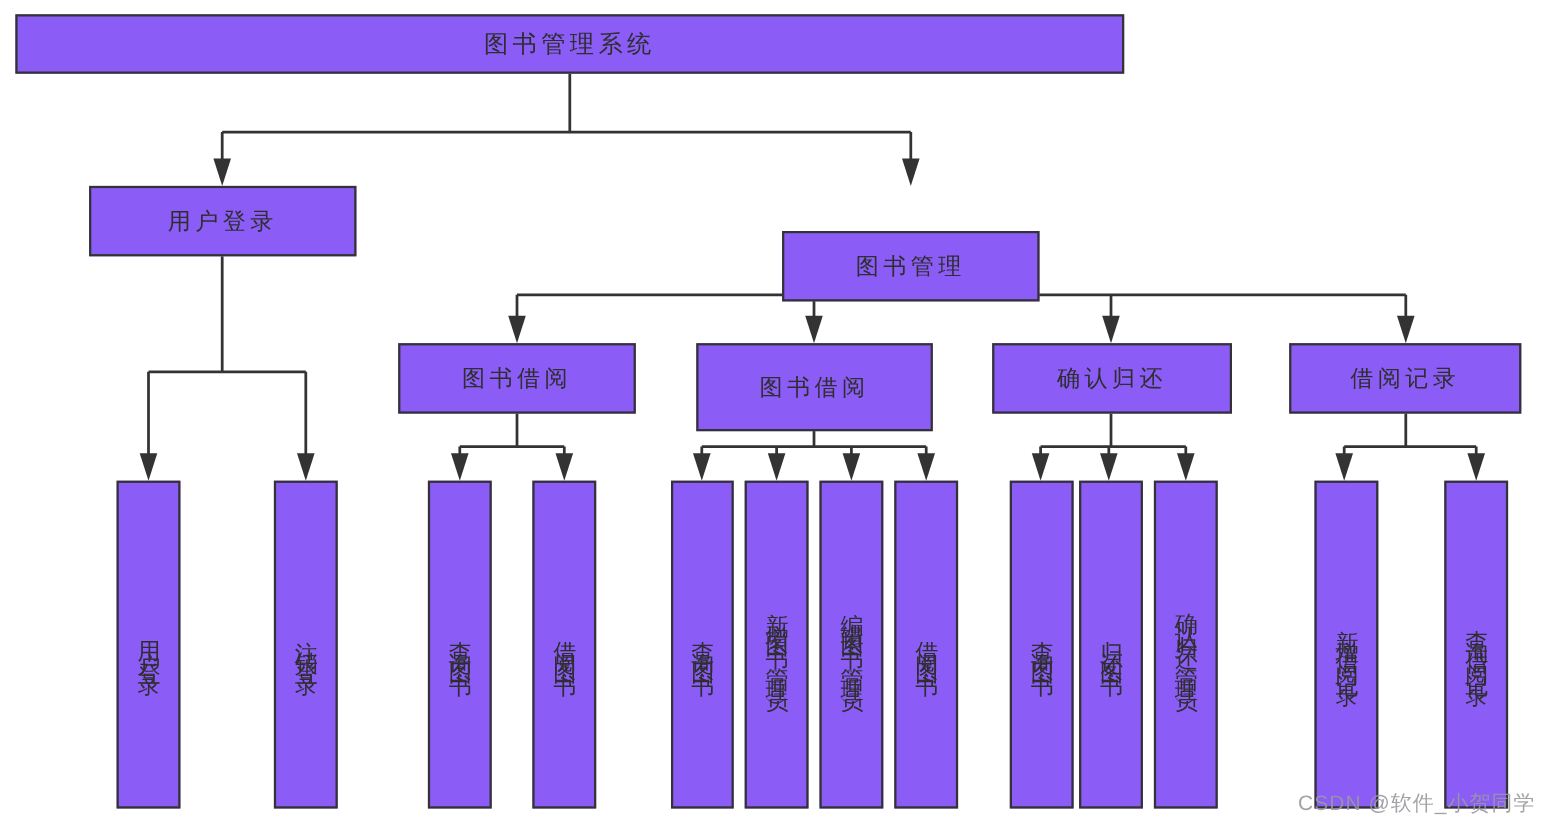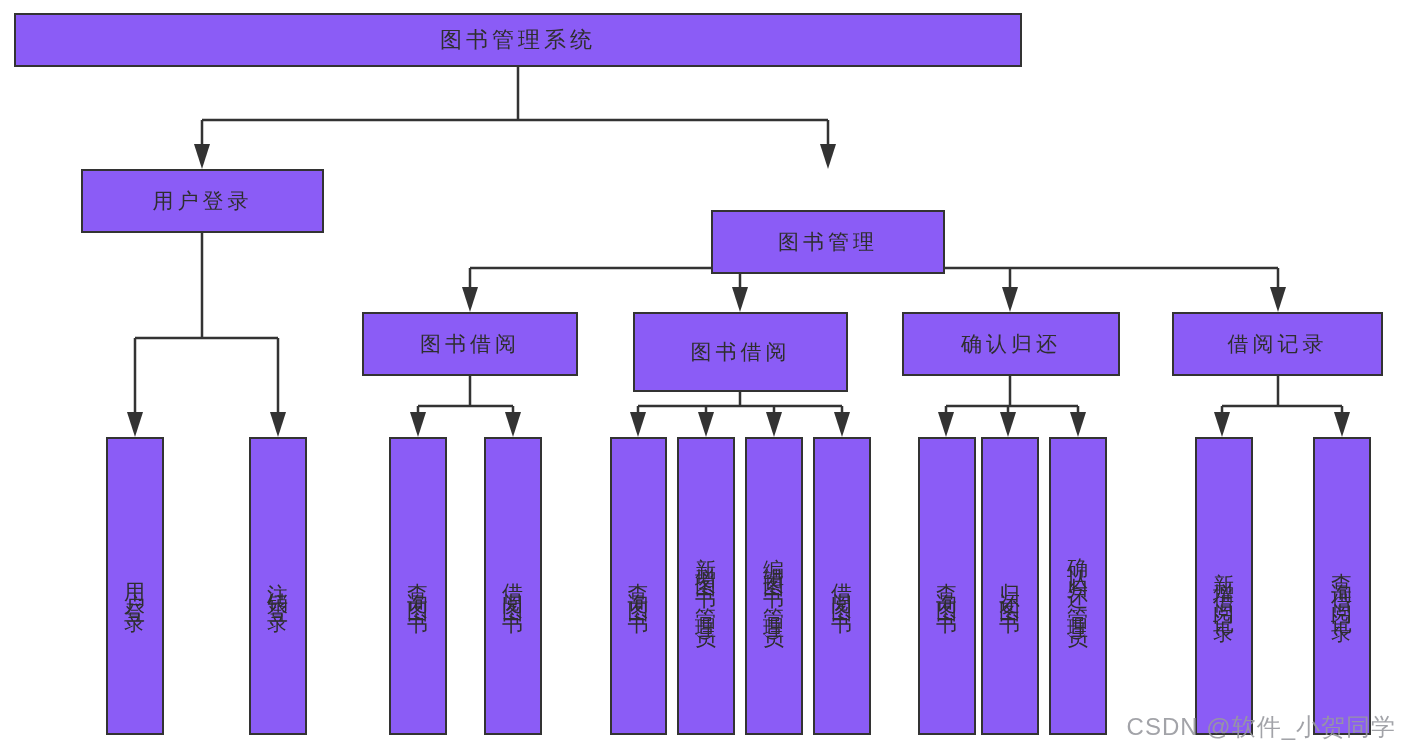--- a/index.html
+++ b/index.html
@@ -66,21 +66,21 @@
   .n-c4 { left: 813px; }
   .n-d1 { left: 918px; }
   .n-d2 { left: 981px; }
   .n-d3 { left: 1049px; }
   .n-e1 { left: 1195px; }
   .n-e2 { left: 1313px; }
   .watermark {
     position: absolute;
     right: 9px;
     bottom: 4px;
-    font-size: 24px;
+    font-size: 19px;
     letter-spacing: 1px;
     color: rgba(152, 153, 158, 0.9);
     white-space: nowrap;
     z-index: 5;
   }
 </style>
 </head>
 <body>
 
 <div class="stage">

